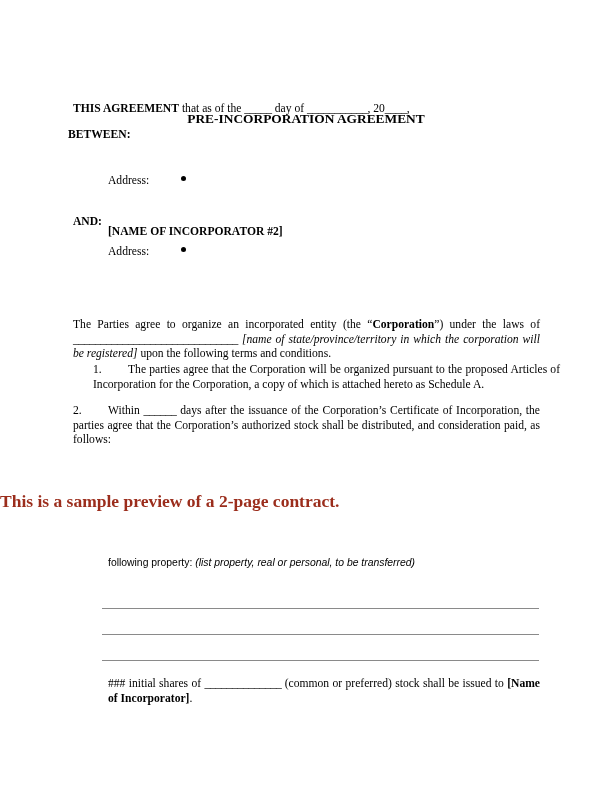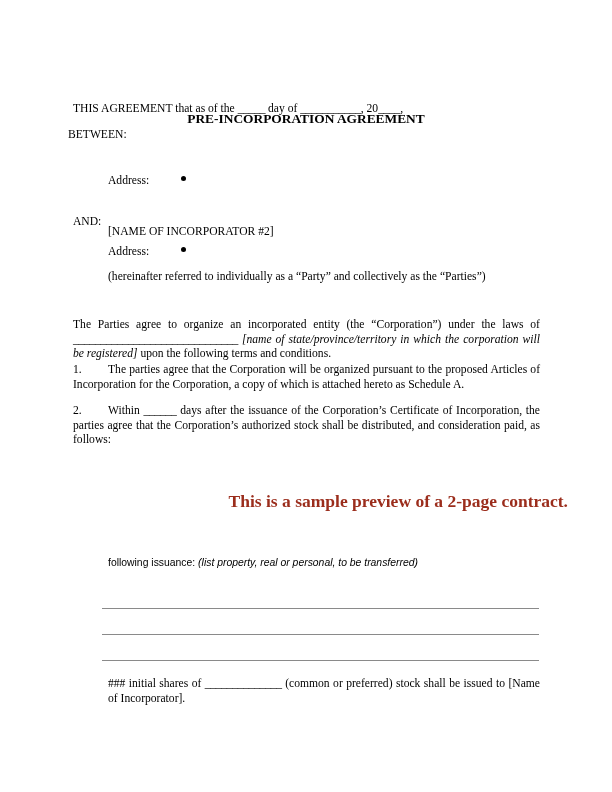--- a/index.html
+++ b/index.html
@@ -22,42 +22,42 @@
       width: 612px; height: 792px;
     }
     .abs { position: absolute; white-space: nowrap; }
     .title {
       left: 0; width: 612px; top: 71px;
       text-align: center;
       font-weight: bold;
       font-size: 13.4px;
       margin-top: 40px;
     }
-    b { font-weight: normal; }
+    b { font-weight: bold; }
     i { font-style: italic; }
     .justify {
       position: absolute;
       left: 73px;
       width: 467px;
       text-align: justify;
       text-align-last: left;
       line-height: 14.5px;
       white-space: normal;
     }
     .num-tab { display: inline-block; width: 35px; }
     .blank { letter-spacing: -0.3px; }
     .bullet {
       position: absolute;
       width: 5px; height: 5px;
       border-radius: 50%;
       background: #000;
     }
     .preview {
       left: 0; width: 568px; top: 491px;
-      text-align: right;
+      text-align: left;
       font-weight: bold;
       font-size: 17.5px;
       color: #9b2d1c;
     }
     .sans {
       font-family: "Liberation Sans", "DejaVu Sans", sans-serif;
       font-size: 10.4px;
     }
     .rule {
       position: absolute;
@@ -88,42 +88,39 @@
   <div class="abs" style="left:73px; top:215px;">
     <b>AND:</b>
   </div>
 
   <div class="abs" style="left:108px; top:225px;">
     <b>[NAME OF INCORPORATOR #2]</b>
   </div>
   <div class="abs" style="left:108px; top:245px;">Address:</div>
   <div class="bullet" style="left:181px; top:247px;"></div>
 
-  <div class="abs" style="left:108px; top:270px;">
-    <span>(hereinafter referred to individually as a “</span><b>Party</b><span>” and collectively as the “</span><b>Parties</b><span>”)</span>
-  </div>
 
   <div class="justify" style="top:318px;">
     <span>The Parties agree to organize an incorporated entity (the “</span><b>Corporation</b><span>”) under the laws of</span>
     <span class="blank">______________________________</span><i> [name of state/province/territory in which the corporation</i>
     <i>will be registered]</i><span> upon the following terms and conditions.</span>
   </div>
 
-  <div class="justify" style="top:363px;">
+  <div class="justify" style="top:363px;margin-left:20px;">
     <span class="num-tab">1.</span><span>The parties agree that the Corporation will be organized pursuant to the proposed Articles of Incorporation for the Corporation, a copy of which is attached hereto as Schedule A.</span>
   </div>
 
   <div class="justify" style="top:404px;">
     <span class="num-tab">2.</span><span>Within </span><span class="blank">______</span><span> days after the issuance of the Corporation’s Certificate of Incorporation, the parties agree that the Corporation’s authorized stock shall be distributed, and consideration paid, as follows:</span>
   </div>
 
   <div class="abs preview">This is a sample preview of a 2-page contract.</div>
 
   <div class="abs sans" style="left:108px; top:557px;">
-    <span>following issuance: </span><i>(list property, real or personal, to be transferred)</i>
+    <span>following property: </span><i>(list property, real or personal, to be transferred)</i>
   </div>
 
   <div class="rule" style="top:608px;"></div>
   <div class="rule" style="top:634px;"></div>
   <div class="rule" style="top:660px;"></div>
 
   <div class="justify" style="left:108px; width:432px; top:677px;">
     <span>### initial shares of </span><span class="blank">______________</span><span> (common or preferred) stock shall be issued to</span>
     <b>[Name of Incorporator]</b><span>.</span>
   </div>

